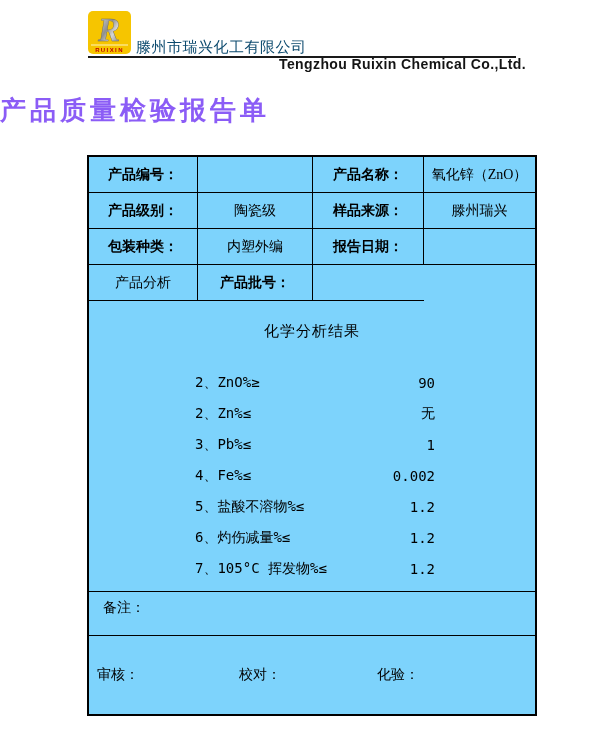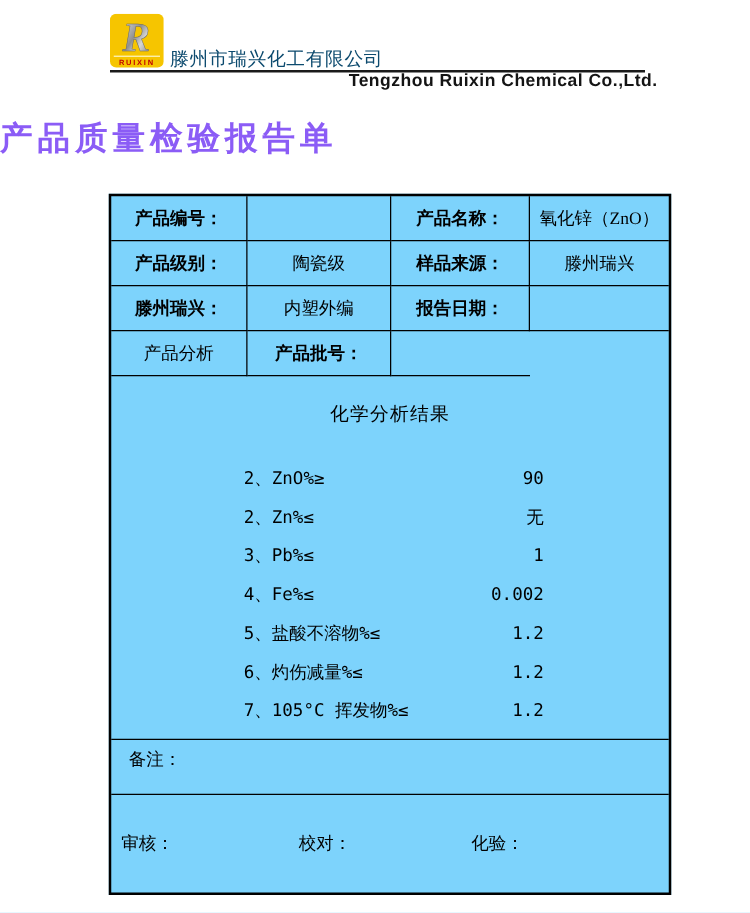--- a/index.html
+++ b/index.html
@@ -186,21 +186,21 @@
       <div class="cell label">产品编号：</div>
       <div class="cell value"></div>
       <div class="cell label">产品名称：</div>
       <div class="cell value last">氧化锌（ZnO）</div>
 
       <div class="cell label">产品级别：</div>
       <div class="cell value">陶瓷级</div>
       <div class="cell label">样品来源：</div>
       <div class="cell value last">滕州瑞兴</div>
 
-      <div class="cell label">滕州瑞兴：</div>
+      <div class="cell label">包装种类：</div>
       <div class="cell value">内塑外编</div>
       <div class="cell label">报告日期：</div>
       <div class="cell value last"></div>
 
       <div class="cell value">产品分析</div>
       <div class="cell label">产品批号：</div>
       <div class="cell value last"></div>
     </div>
 
     <div class="analysis">

